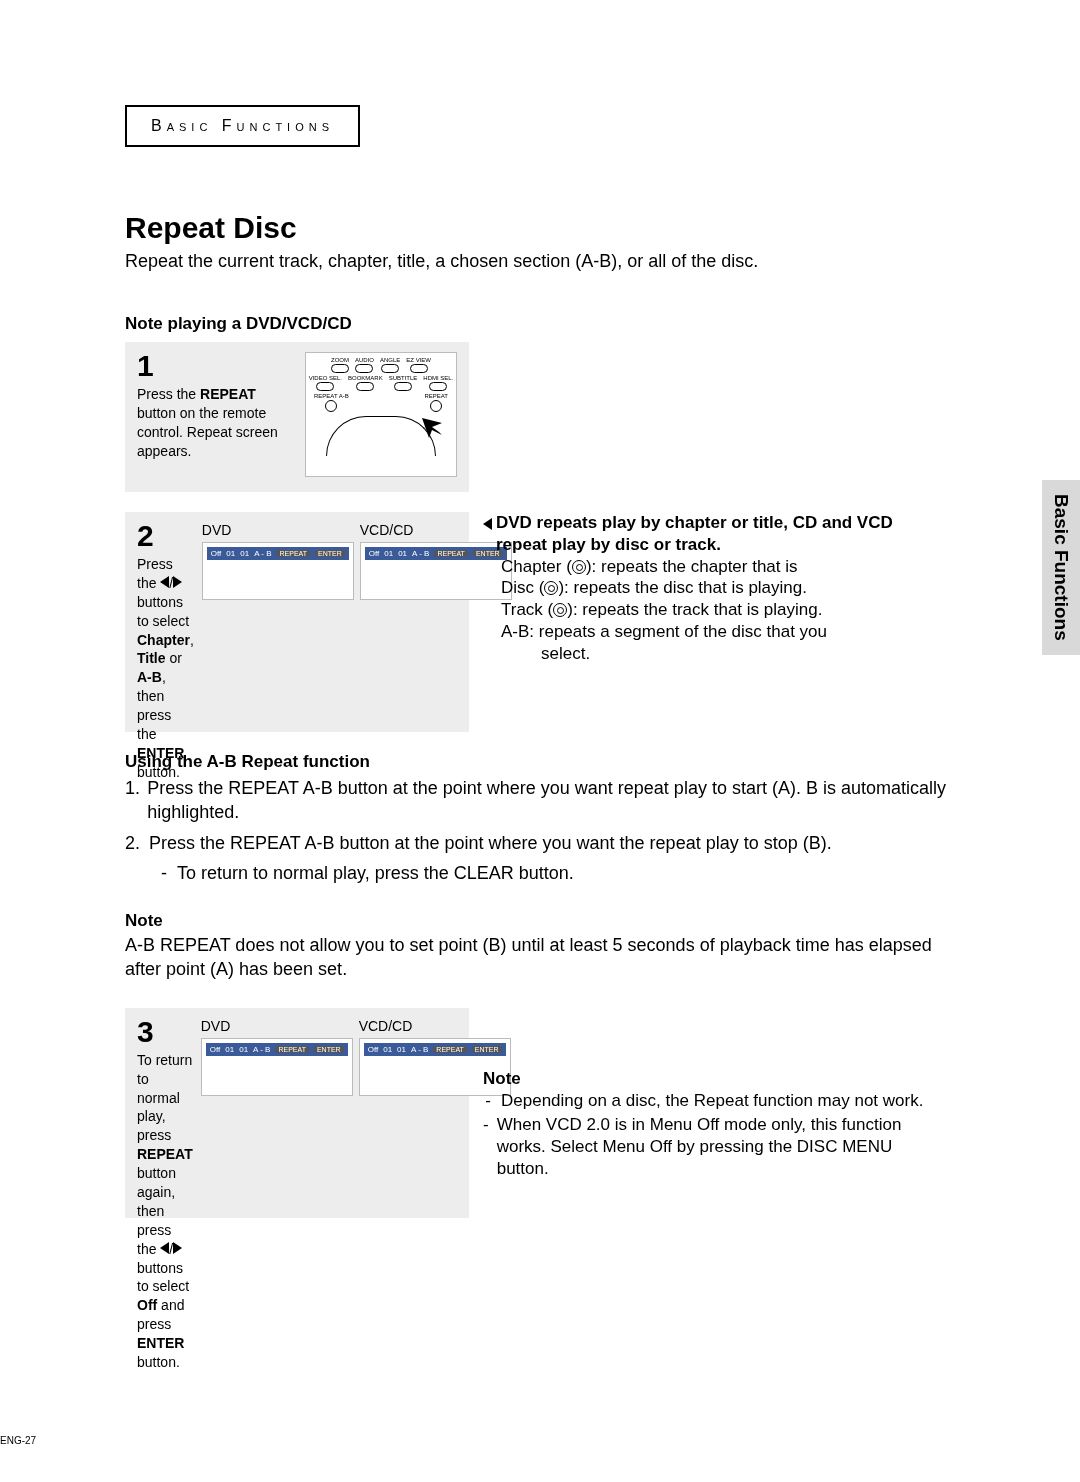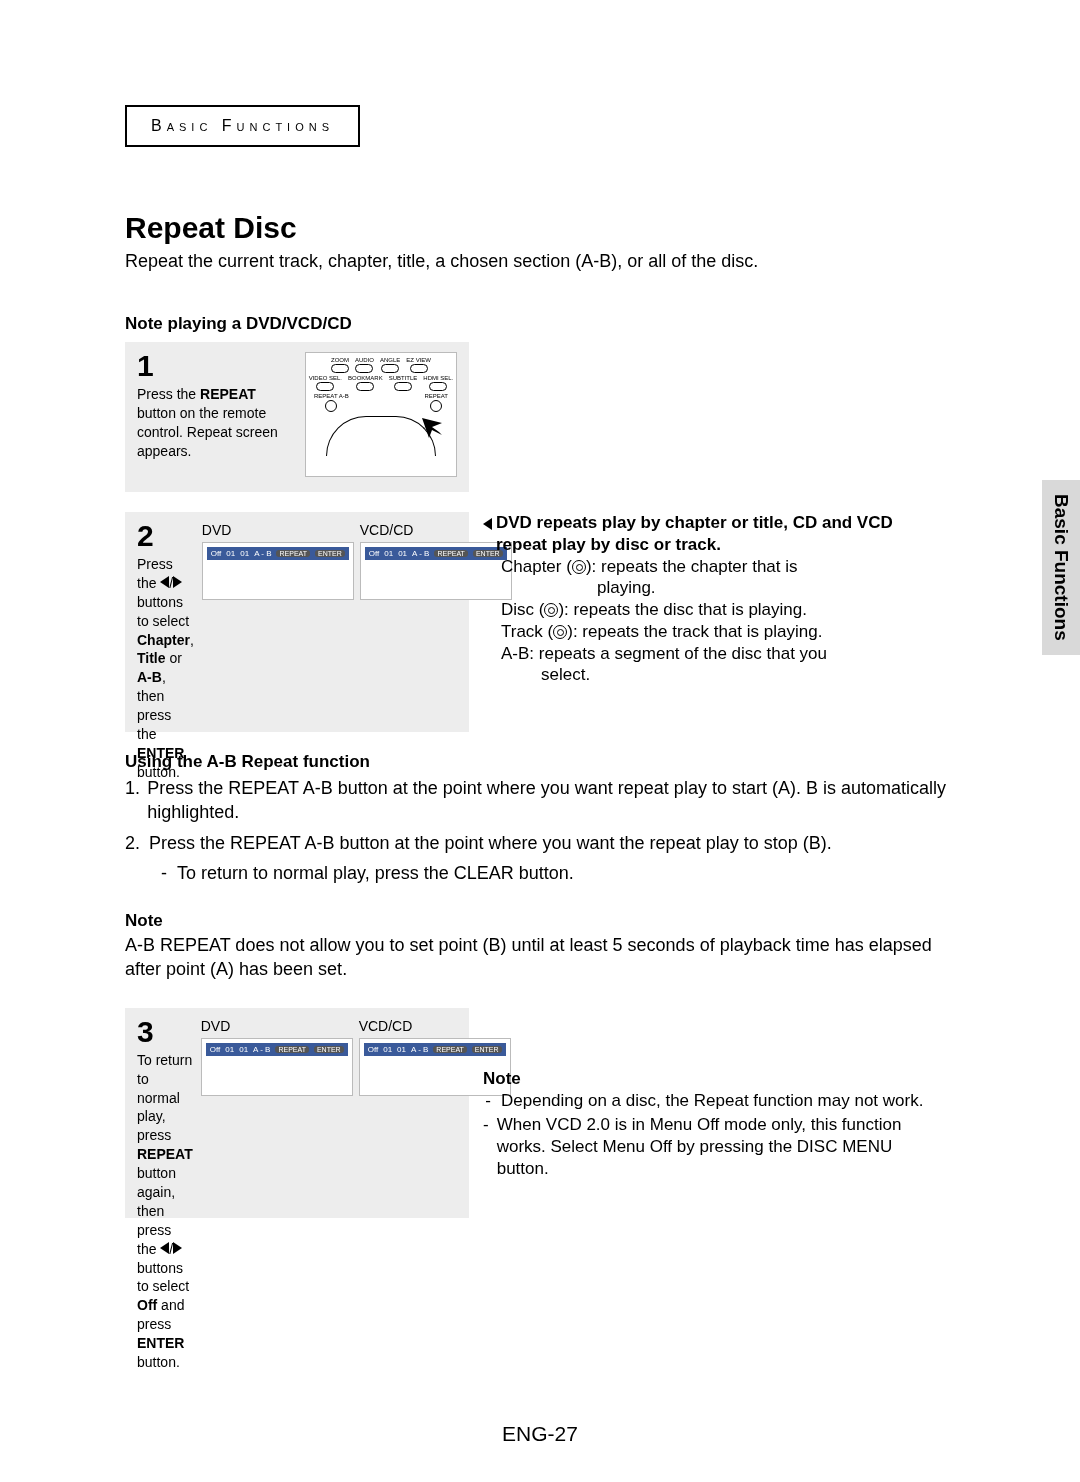--- a/index.html
+++ b/index.html
@@ -116,21 +116,21 @@
   }
   .body-text { font-size:18px; line-height:1.35; }
   .note-head { font-weight:700; font-size:17px; margin-top:26px; margin-bottom:2px;}
   .section-mid { margin-top:8px; }
   .ab-head { font-weight:700; font-size:17px; margin-top:10px; margin-bottom:4px;}
   .ol-item { display:flex; gap:6px; margin-bottom:6px;}
   .ol-num { width:18px;}
   .sub-dash { padding-left:36px;}
   .note-list .dash { display:flex; gap:8px; margin-bottom:2px;}
   .note-list .dash .d { width:10px; text-align:center;}
-  .footer { position:absolute; bottom:36px; left:0; width:100%; text-align:center; font-size:21px;}
+  .footer { position:absolute; bottom:36px; left:0; width:100%; font-size:10px;}
   .tri { display:inline-block; width:0; height:0; border-top:6px solid transparent; border-bottom:6px solid transparent;}
   .tri-l { border-right:9px solid #000;}
   .tri-r { border-left:9px solid #000;}
   .circ-icon { display:inline-block; width:14px; height:14px; border:1px solid #000; border-radius:50%; vertical-align:-2px; position:relative;}
   .circ-icon::after{content:""; position:absolute; left:3px; top:3px; width:5px; height:5px; border:1px solid #000; border-radius:50%;}
   .block3 { margin-top:26px; }
   .right-notes { width:445px; font-size:17px; line-height:1.3; padding-top:60px;}
 </style>
 </head>
 <body>
@@ -248,21 +248,20 @@
       </div>
     </div>
 
     <div class="right-col">
       <div class="li">
           <span class="tri tri-l" style="margin-top:6px;"></span>
           <span>DVD repeats play by chapter or title, CD and VCD repeat play by disc or track.</span>
         </div>
       <div style="padding-left:18px;">
         <div><span>Chapter (</span><span class="circ-icon"></span><span>): repeats the chapter that is</span></div>
-        <div class="indent">playing.</div>
         <div><span>Disc (</span><span class="circ-icon"></span><span>): repeats the disc that is playing.</span></div>
         <div><span>Track (</span><span class="circ-icon"></span><span>): repeats the track that is playing.</span></div>
         <div>A-B: repeats a segment of the disc that you</div>
         <div style="padding-left:40px;">select.</div>
       </div>
     </div>
   </div>
 
   
   <div class="section-mid">

